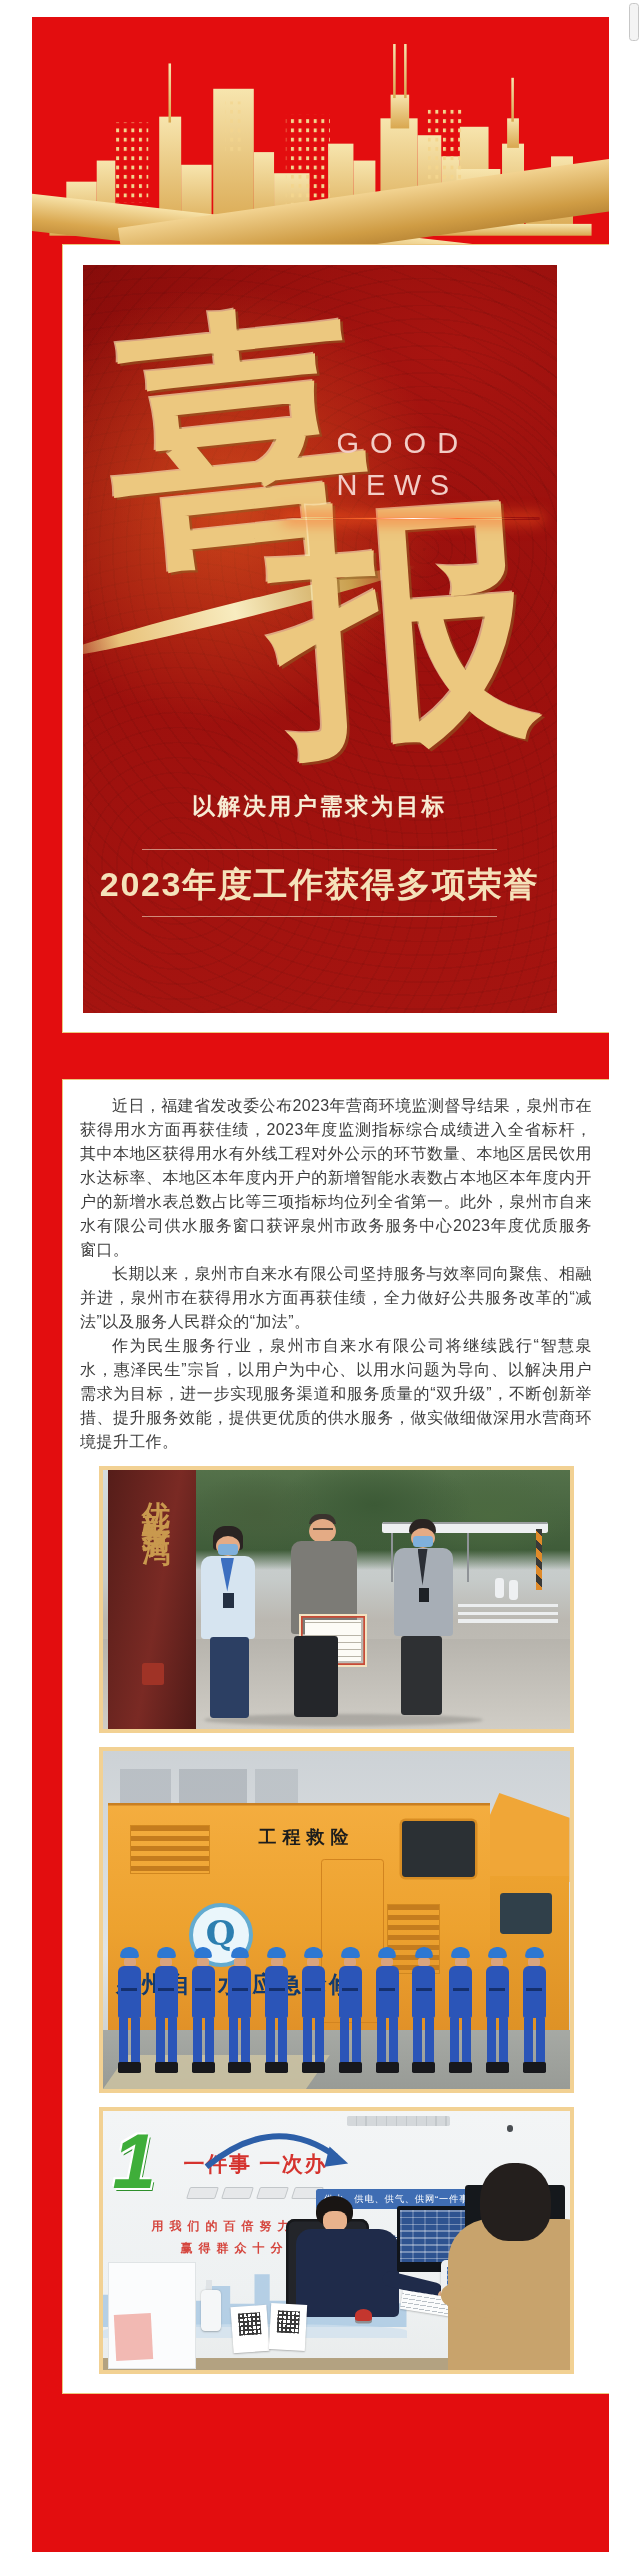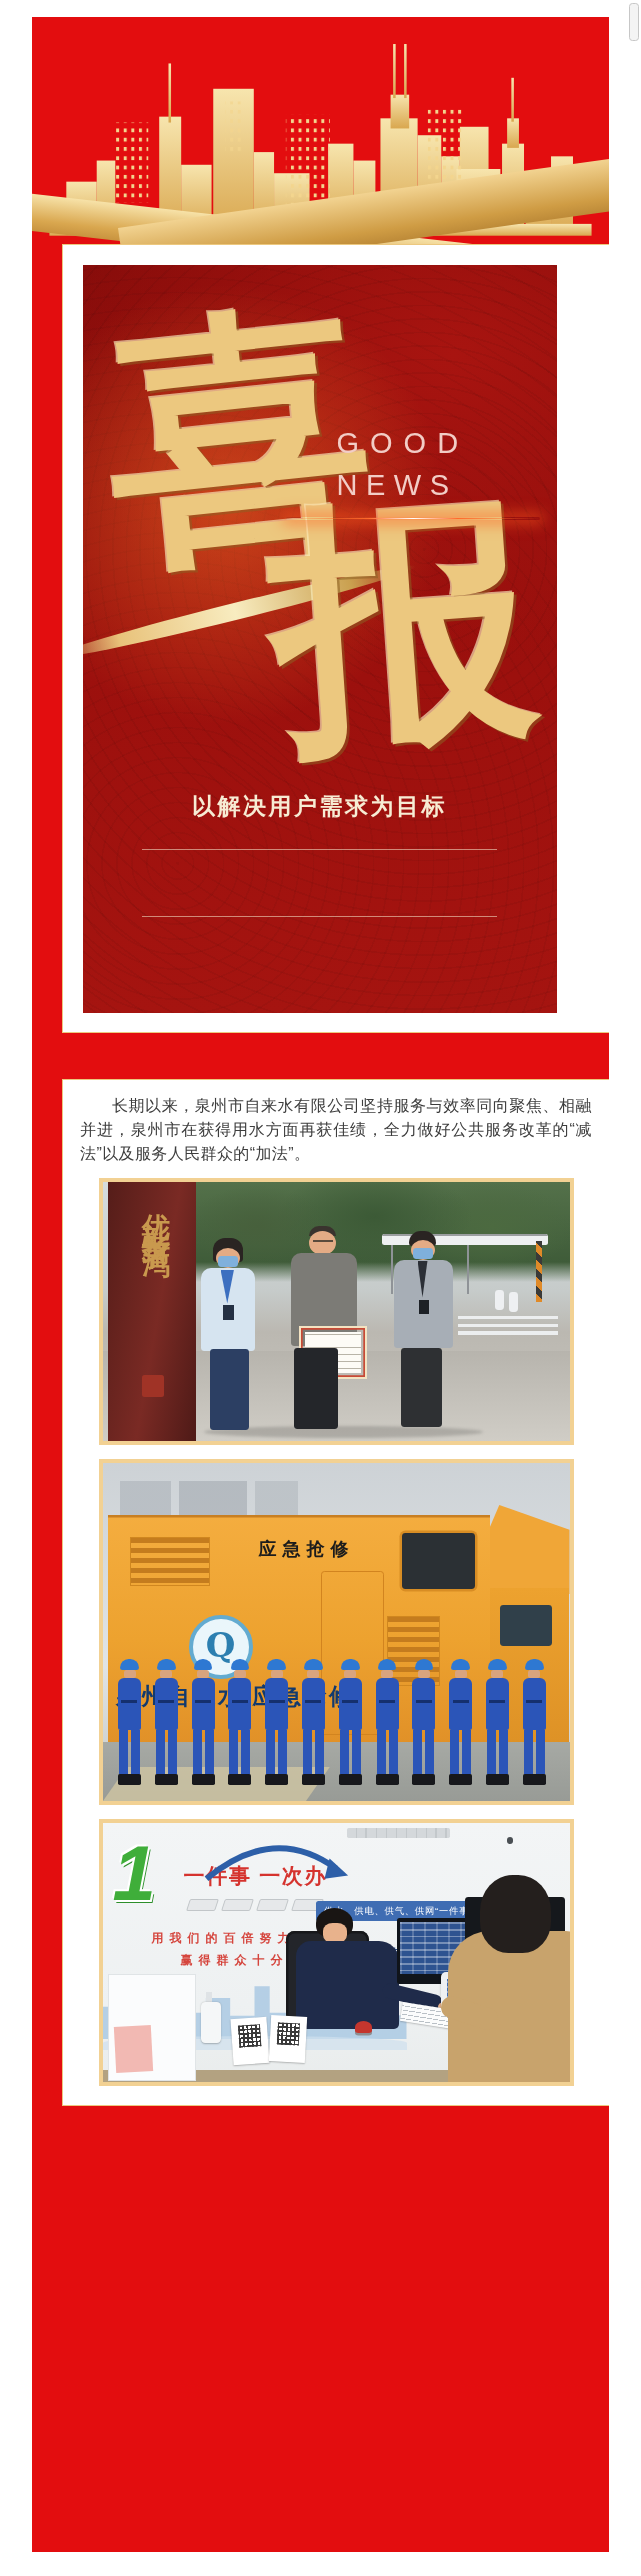--- a/index.html
+++ b/index.html
@@ -230,27 +230,30 @@
         <div class="swoosh"></div>
         <div class="calli-char calli-1">喜</div>
         <div class="calli-char calli-2">报</div>
         <div class="goodnews">
           <div class="l1">GOOD</div>
           <div class="l2">NEWS</div>
           <div class="glowline"></div>
         </div>
         <div class="congrats">以解决用户需求为目标</div>
         <div class="pdivider pd1"></div>
+        <div class="headline">2023年度工作获得多项荣誉</div>
         <div class="pdivider pd2"></div>
       </div>
     </div>
 
     <div class="card card-article">
       <div class="article-text">
+        <p>近日，福建省发改委公布2023年营商环境监测督导结果，泉州市在获得用水方面再获佳绩，2023年度监测指标综合成绩进入全省标杆，其中本地区获得用水有外线工程对外公示的环节数量、本地区居民饮用水达标率、本地区本年度内开户的新增智能水表数占本地区本年度内开户的新增水表总数占比等三项指标均位列全省第一。此外，泉州市自来水有限公司供水服务窗口获评泉州市政务服务中心2023年度优质服务窗口。</p>
         <p>长期以来，泉州市自来水有限公司坚持服务与效率同向聚焦、相融并进，泉州市在获得用水方面再获佳绩，全力做好公共服务改革的“减法”以及服务人民群众的“加法”。</p>
+        <p>作为民生服务行业，泉州市自来水有限公司将继续践行“智慧泉水，惠泽民生”宗旨，以用户为中心、以用水问题为导向、以解决用户需求为目标，进一步实现服务渠道和服务质量的“双升级”，不断创新举措、提升服务效能，提供更优质的供水服务，做实做细做深用水营商环境提升工作。</p>
       </div>
 
       <figure class="photo ph1" style="margin-top:12px;">
         <div class="abs p1-sky"></div>
         <div class="abs p1-trees"></div>
         <div class="abs p1-road"></div>
         <div class="abs p1-canopy"></div>
         <div class="abs p1-leg" style="left:288px;"></div>
         <div class="abs p1-leg" style="left:364px;"></div>
         <div class="abs p1-stripe"></div>
@@ -287,21 +290,21 @@
         <div class="abs" style="left:298px;top:166px;width:41px;height:79px;background:#2e3033;border-radius:3.4px;"></div>
       </figure>
 
       <figure class="photo ph2">
         <div class="abs p2-sky"></div>
         <div class="abs p2-bldg"></div>
         <div class="abs p2-wedge"></div>
         <div class="abs p2-box">
           <div class="p2-vent" style="left:22px;top:22px;width:78px;height:47px;"></div>
           <div class="p2-vent" style="left:279px;top:101px;width:51px;height:68px;"></div>
-          <div class="p2-label">应急抢修</div>
+          <div class="p2-label">工程救险</div>
           <div class="p2-door"></div>
           <div class="p2-win"></div>
           <div class="p2-logo">Q</div>
           <div class="p2-sidetext">泉州自来水 应急抢修</div>
         </div>
         <div class="abs p2-cab"></div>
         <div class="abs p2-cabwin"></div>
         <div class="abs p2-ground"></div>
         <div class="abs p2-path"></div>
         <div class="workers">

